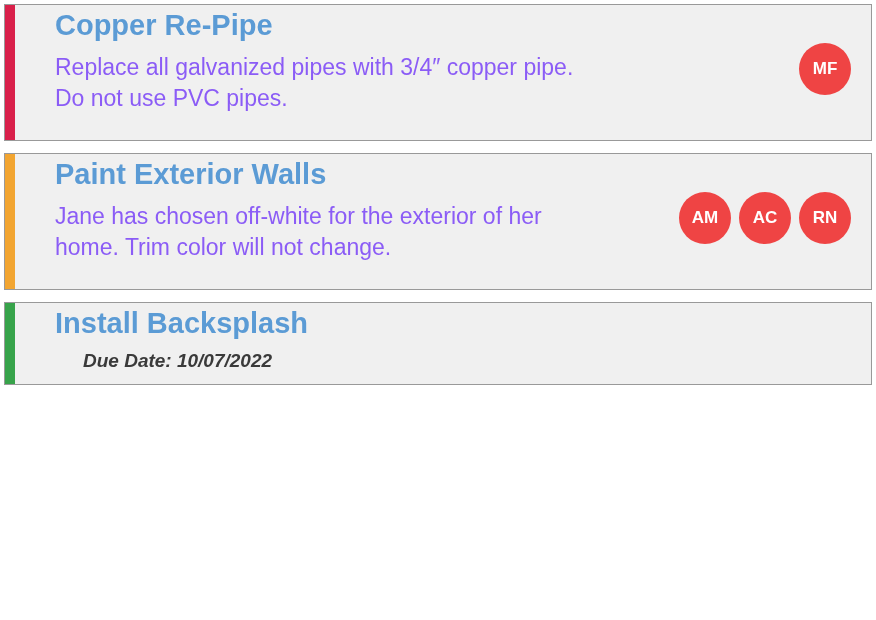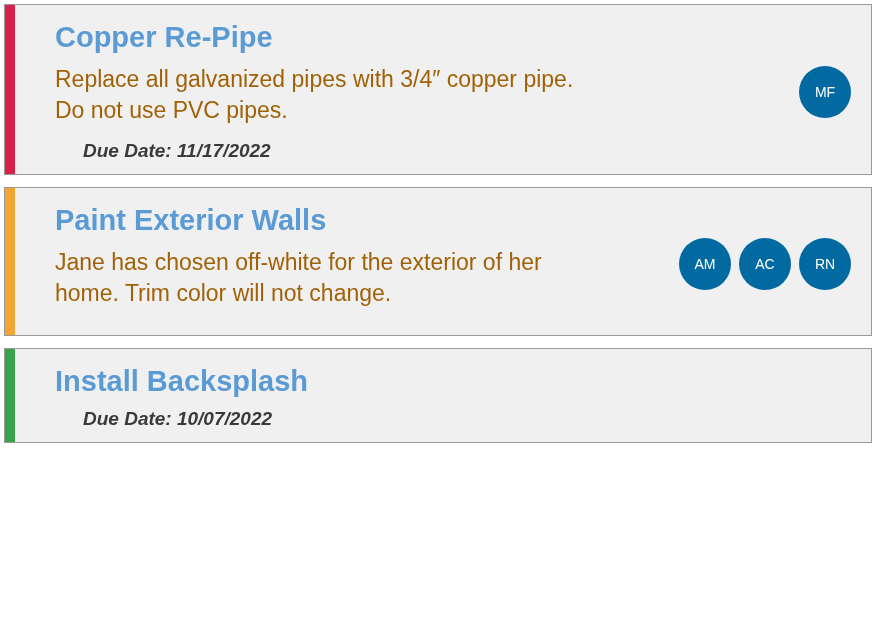--- a/index.html
+++ b/index.html
@@ -11,21 +11,21 @@
       font-family: "Segoe UI", Tahoma, Geneva, Verdana, sans-serif;
       background: #ffffff;
       padding: 4px;
       width: 876px;
     }
     .task-card {
       border: 1px solid #999;
       background: #f0f0f0;
       margin-bottom: 12px;
       position: relative;
-      padding: 16px 20px 12px 50px;
+      padding: 4px 20px 12px 50px;
       display: flex;
       align-items: center;
       gap: 16px;
     }
     .task-card:last-child {
       margin-bottom: 0;
     }
     .color-stripe {
       position: absolute;
       left: 0;
@@ -40,21 +40,21 @@
       flex: 1;
     }
     .task-title {
       color: #5b9bd5;
       font-size: 29px;
       font-weight: bold;
       margin-bottom: 10px;
       cursor: pointer;
     }
     .task-desc {
-      color: #a16207;
+      color: #8b5cf6;
       font-size: 23px;
       line-height: 1.35;
       margin-bottom: 14px;
       max-width: 540px;
     }
     .task-due {
       color: #3a3a3a;
       font-size: 19px;
       font-style: italic;
       font-weight: bold;
@@ -62,39 +62,38 @@
     }
     .avatars {
       display: flex;
       gap: 8px;
       align-items: center;
     }
     .avatar {
       width: 52px;
       height: 52px;
       border-radius: 50%;
-      background: #0369a1;
+      background: #ef4444;
       color: #ffffff;
       display: flex;
       align-items: center;
       justify-content: center;
-      font-size: 14px;
-      font-weight: normal;
+      font-size: 17px;
+      font-weight: bold;
       flex-shrink: 0;
     }
   </style>
 </head>
 <body>
 
 <div class="task-card">
   <div class="color-stripe stripe-red"></div>
   <div class="task-content">
     <div class="task-title">Copper Re-Pipe</div>
     <div class="task-desc">Replace all galvanized pipes with 3/4″ copper pipe. Do not use PVC pipes.</div>
-    <div class="task-due">Due Date: 11/17/2022</div>
   </div>
   <div class="avatars">
     <div class="avatar">MF</div>
   </div>
 </div>
 
 <div class="task-card">
   <div class="color-stripe stripe-orange"></div>
   <div class="task-content">
     <div class="task-title">Paint Exterior Walls</div>

